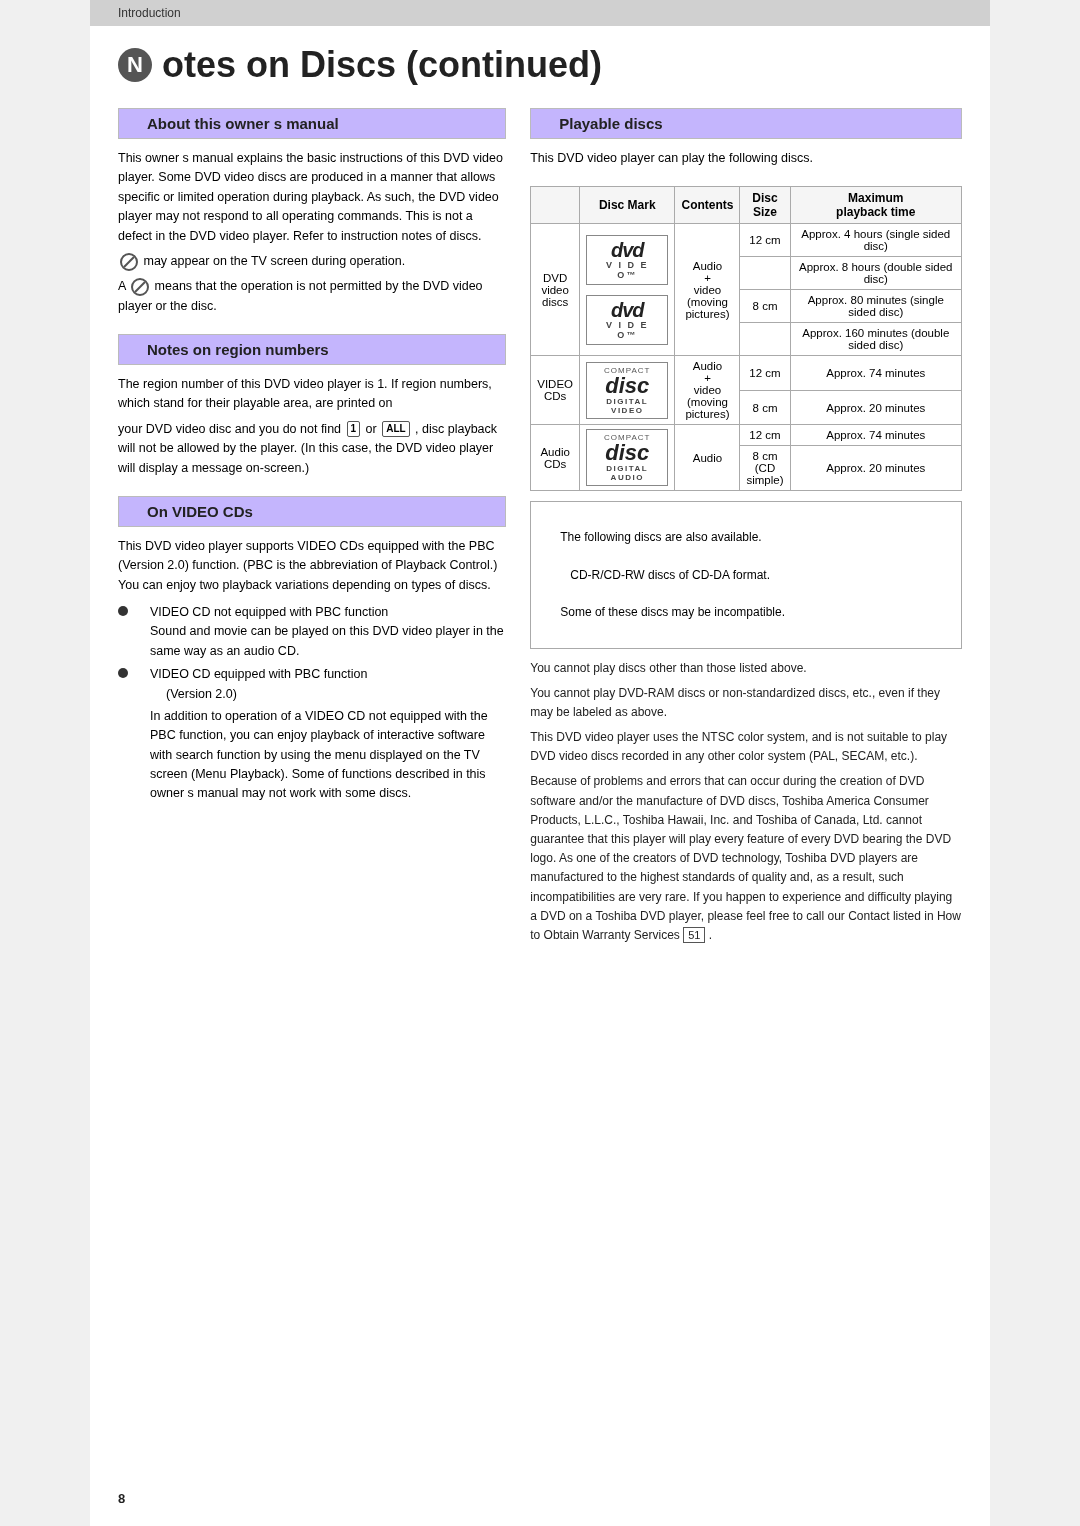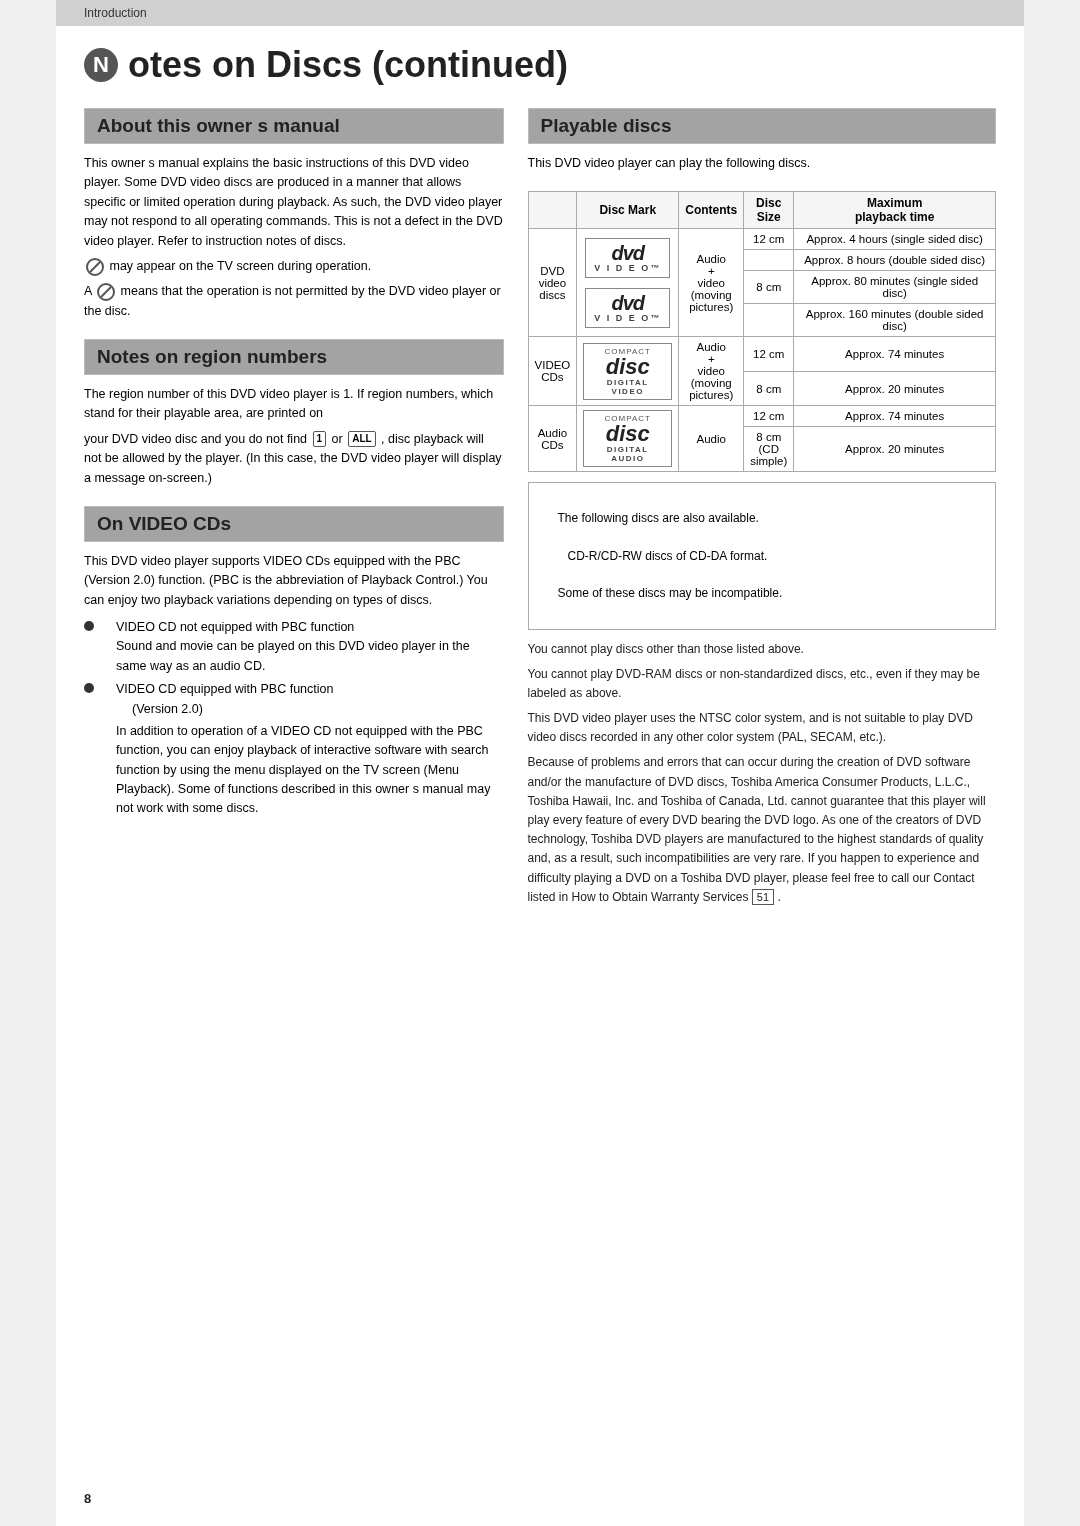--- a/index.html
+++ b/index.html
@@ -6,21 +6,21 @@
     body {
       font-family: Arial, sans-serif;
       font-size: 13px;
       background: #f0f0f0;
       display: flex;
       justify-content: center;
       align-items: flex-start;
       padding: 0;
     }
     .page {
-      width: 968px;
+      width: 900px;
       min-height: 1526px;
       background: #fff;
       padding: 0;
       position: relative;
     }
     .top-bar {
       background: #d0d0d0;
       padding: 6px 28px;
       font-size: 12px;
       color: #333;
@@ -57,24 +57,24 @@
       align-items: flex-start;
     }
     .left-col {
       flex: 0 0 46%;
       max-width: 46%;
     }
     .right-col {
       flex: 1;
     }
     .section-header {
-      background: #a3a3a3;
+      background: #c4b5fd;
       border: 1px solid #bbb;
-      padding: 6px 12px;
-      font-size: 19px;
+      padding: 6px 28px;
+      font-size: 15px;
       font-weight: bold;
       margin-bottom: 10px;
       color: #222;
     }
     .section-body {
       font-size: 12.5px;
       line-height: 1.55;
       color: #000000;
       margin-bottom: 18px;
     }

